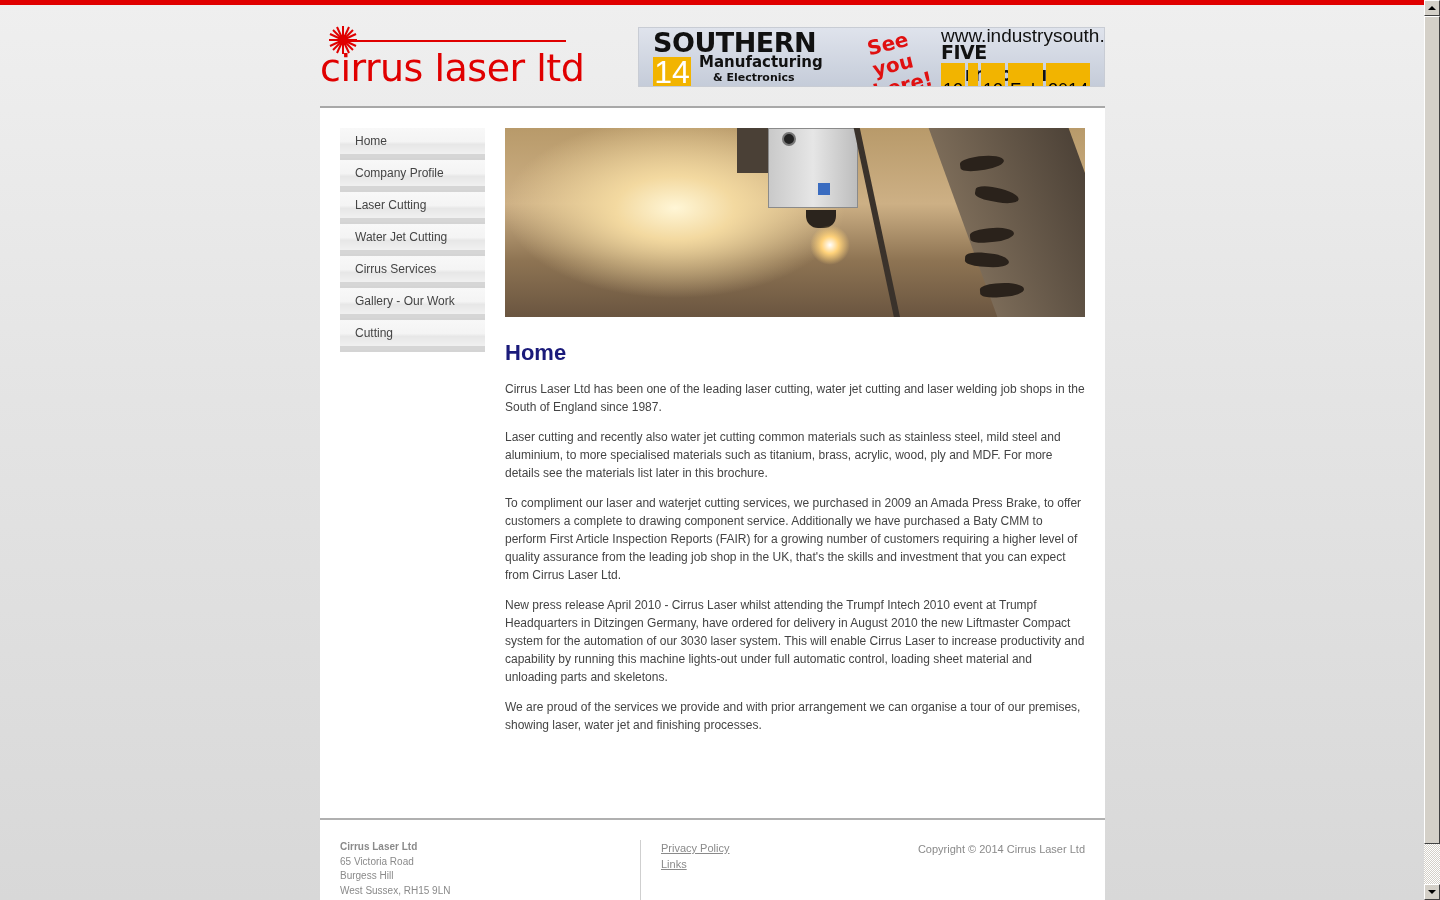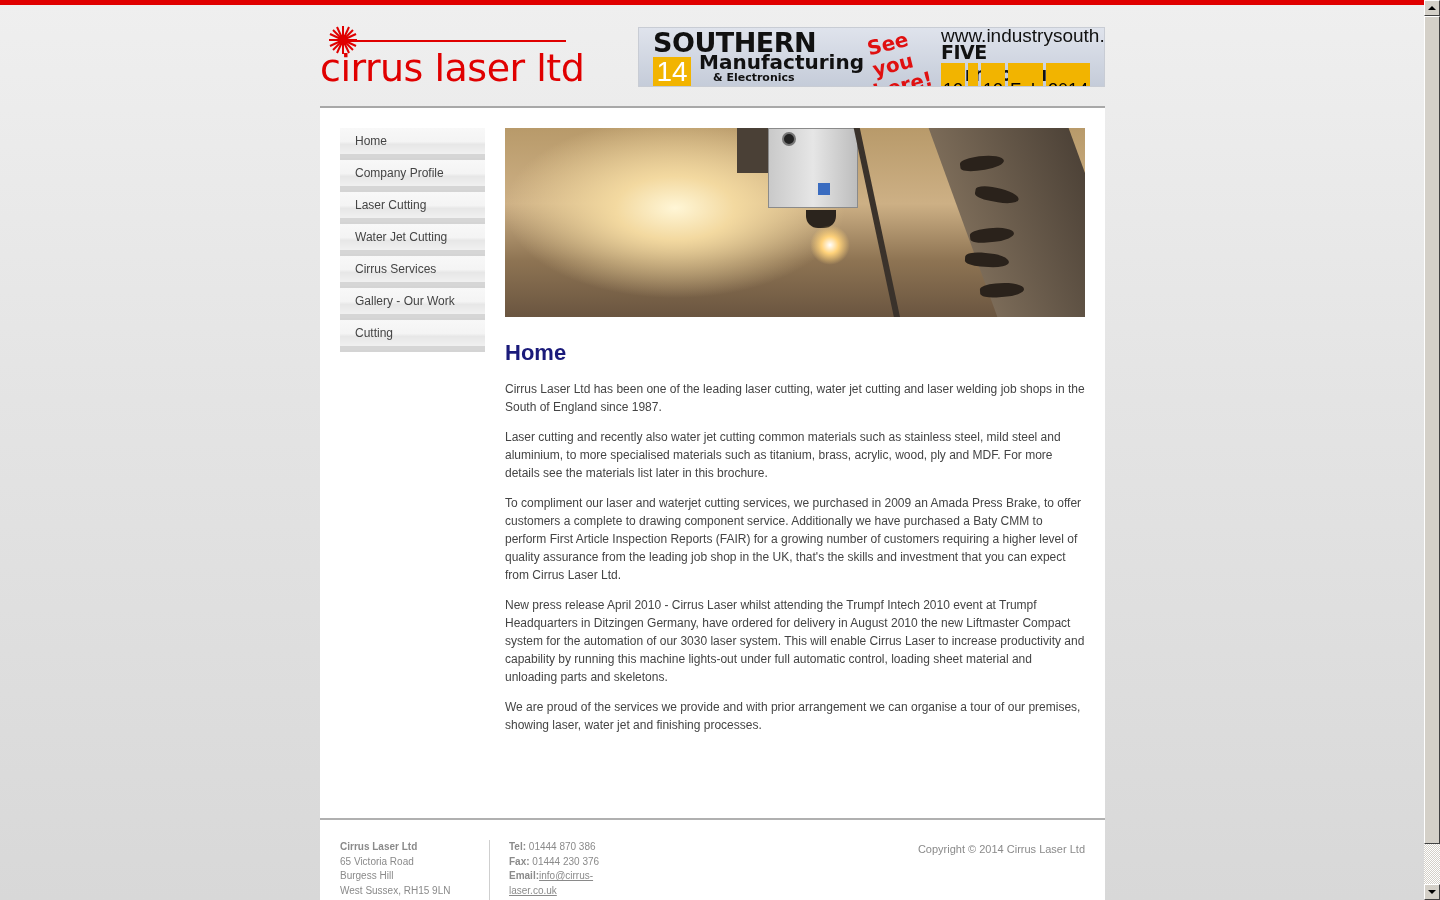--- a/index.html
+++ b/index.html
@@ -41,25 +41,25 @@
       position: absolute; left: 318px; top: 22px; width: 467px; height: 60px;
       background: linear-gradient(to bottom, #dfe3ec, #c5ccd9);
       overflow: hidden; border: 1px solid #c8ccd4;
     }
     .banner .b-southern {
       position: absolute; left: 14px; top: 1px; font-family: "DejaVu Sans", sans-serif;
       font-weight: bold; font-size: 27px; color: #111; letter-spacing: -0.5px; line-height: 28px;
     }
     .banner .b-14 {
       position: absolute; left: 14px; top: 29px; width: 38px; height: 30px; background: #f2b400;
-      color: #fff; font-size: 28px; line-height: 30px; text-align: center; font-family: "Liberation Sans", sans-serif;
+      color: #fff; font-size: 32px; line-height: 30px; text-align: center; font-family: "Liberation Sans", sans-serif;
     }
     .banner .b-manuf {
       position: absolute; left: 60px; top: 26px; font-family: "DejaVu Sans", sans-serif;
-      font-weight: bold; font-size: 20px; color: #111; line-height: 16px;
+      font-weight: bold; font-size: 15px; color: #111; line-height: 16px;
     }
     .banner .b-elec {
       position: absolute; left: 74px; top: 42px; font-family: "DejaVu Sans", sans-serif;
       font-weight: bold; font-size: 11px; color: #111; line-height: 16px;
     }
     .banner .b-see {
       position: absolute; left: 212px; top: 4px; font-family: "DejaVu Sans", sans-serif;
       font-weight: bold; font-size: 20px; color: #e01010; transform: rotate(-14deg);
       line-height: 22px; text-align: center; width: 84px;
     }
@@ -259,25 +259,23 @@
       </div>
     </div>
 
     <div class="footer">
       <div class="fcol fcol-1">
         <div><b>Cirrus Laser Ltd</b></div>
         <div>65 Victoria Road</div>
         <div>Burgess Hill</div>
         <div>West Sussex, RH15 9LN</div>
       </div>
-      <div class="fcol fcol-2">
-        <div><b>Tel:</b><span> 01444 870 386</span></div>
-        <div><b>Fax:</b><span> 01444 230 376</span></div>
-        <div><b>Email:</b><a class="flink">info@cirrus-laser.co.uk</a></div>
-        <div><a class="flink">View Map</a></div>
+      <div class="fcol fcol-3">
+        <div><a class="flink">Privacy Policy</a></div>
+        <div><a class="flink">Links</a></div>
       </div>
       <div class="fcol fcol-4">Copyright © 2014 Cirrus Laser Ltd</div>
     </div>
 
   </div>
 </div>
 
 <div class="scrollbar">
   <div class="sb-btn sb-up">
     <div class="tri-up"></div>

